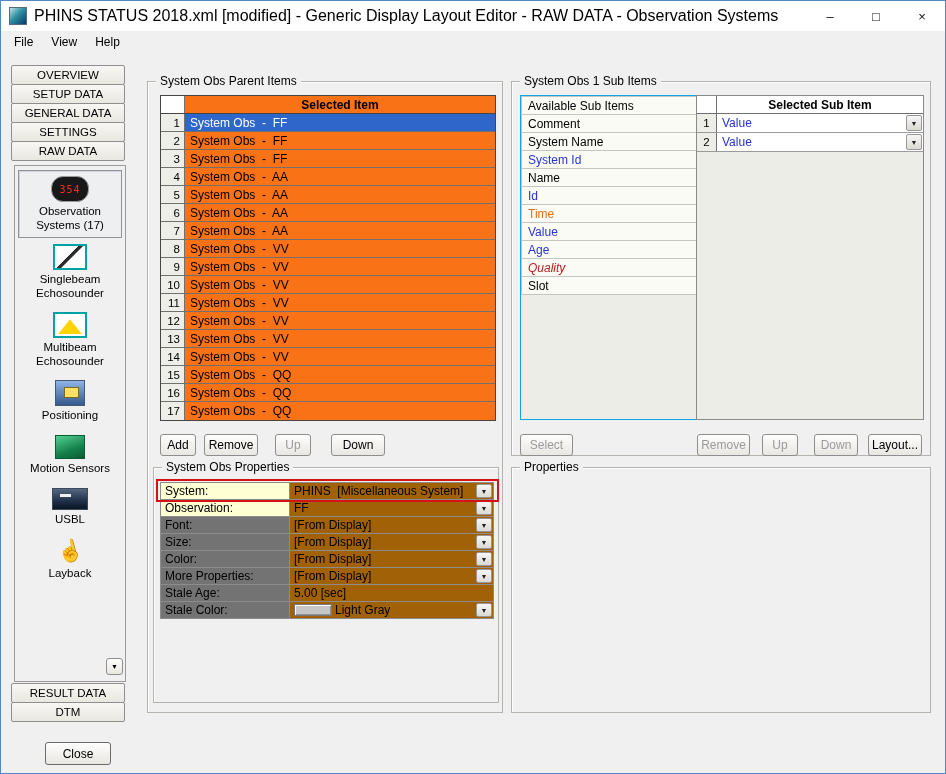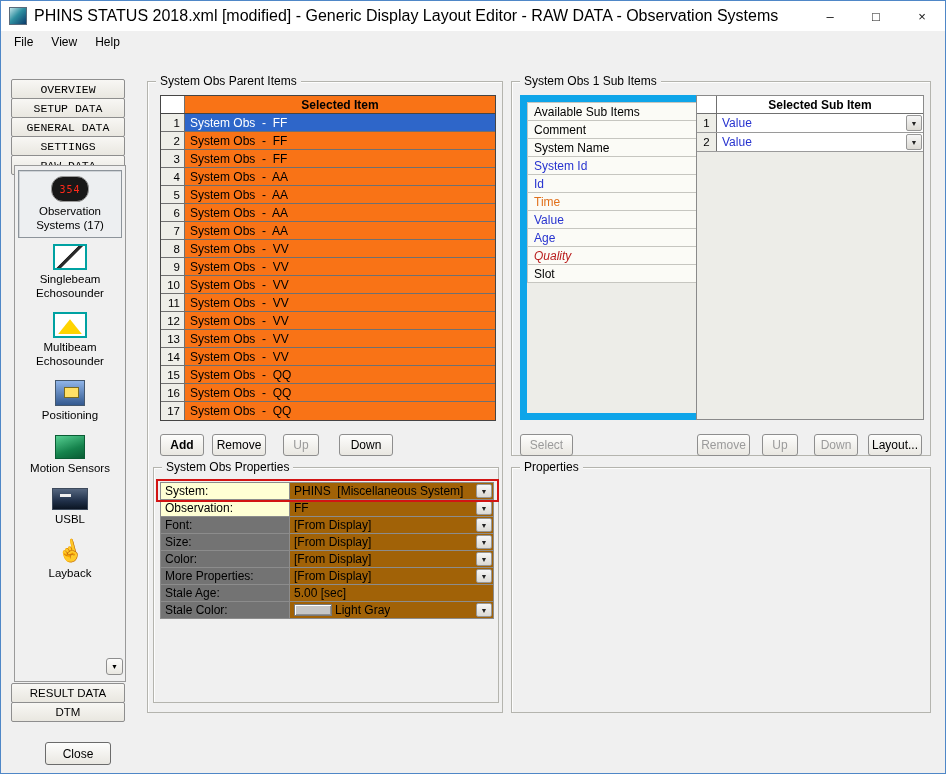--- a/index.html
+++ b/index.html
@@ -16,21 +16,21 @@
   
   .menubar{position:absolute;left:0;top:30px;right:0;height:22px;display:flex;align-items:center;padding-left:4px;background:#f0f0f0;}
   .menuitem{padding:3px 9px;}
 
   
   .btn{display:flex;align-items:center;justify-content:center;height:22px;background:linear-gradient(#fdfdfc,#e9e7e1);border:1px solid #8e8e8e;border-radius:3px;font-size:12px;color:#000;white-space:nowrap;}
   .btn.disabled{color:#9b9b9b;}
 
   
   .navcol{position:absolute;left:10px;width:114px;display:flex;flex-direction:column;}
-  #navtop{top:78px;font-family:Liberation Mono, monospace;}
+  #navtop{top:64px;}
   #navbottom{top:682px;}
   .navbtn{height:20px;margin-top:-1px;display:flex;align-items:center;justify-content:center;background:linear-gradient(#f8f7f4,#e9e7e0);border:1px solid #8e8e8e;border-radius:2px;font-size:11.5px;}
   .navbtn:first-child{margin-top:0;}
 
   
   .side-panel{position:absolute;left:13px;top:164px;width:112px;height:517px;border:1px solid #9a9a9a;background:#f0f0f0;display:flex;flex-direction:column;align-items:center;padding-top:4px;}
   .side-item{width:104px;display:flex;flex-direction:column;align-items:center;padding:5px 2px;border:1px solid transparent;}
   .side-item.selected{border:1px solid #8d949b;background:#edeff1;box-shadow:inset 1px 1px 0 #cfd3d7;}
   .side-label{width:92px;text-align:center;font-size:11.5px;line-height:1.18;margin-top:3px;}
   .sicon{width:38px;height:26px;position:relative;display:flex;align-items:center;justify-content:center;flex:none;}
@@ -59,39 +59,39 @@
   .ptable{position:absolute;left:12px;top:13px;width:336px;background:#f97316;border:1px solid #454545;}
   .phead{display:flex;height:18px;border-bottom:1px solid #454545;font-weight:bold;}
   .phead .plabel{justify-content:center;padding-left:0;}
   .phead .pnum{background:#fff;}
   .prow{display:flex;height:18px;border-bottom:1px solid #707070;}
   .prow:last-of-type{border-bottom:none;}
   .pnum{width:24px;flex:none;background:#eeeee8;border-right:1px solid #707070;display:flex;align-items:center;justify-content:flex-end;padding-right:4px;font-size:11.5px;}
   .plabel{flex:1;display:flex;align-items:center;padding-left:5px;white-space:pre;overflow:hidden;}
   .prow.selected .plabel{background:#2e66c9;color:#fff;}
   .pbtn-row{position:absolute;left:12px;top:352px;display:flex;}
-  .pbtn-row .btn:nth-child(1){width:44px;font-weight:bold;}
+  .pbtn-row .btn:nth-child(1){width:36px;}
   .pbtn-row .btn:nth-child(2){width:54px;margin-left:8px;}
   .pbtn-row .btn:nth-child(3){width:36px;margin-left:17px;}
   .pbtn-row .btn:nth-child(4){width:54px;margin-left:20px;}
 
   
   .props-rows{position:absolute;left:6px;top:14px;width:334px;}
   .proprow{display:flex;height:18px;margin-top:-1px;}
   .proprow:first-child{margin-top:0;}
   .proplab{width:130px;flex:none;background:#737373;border:1px solid #8c8c8c;display:flex;align-items:center;padding-left:4px;}
   .tone-yellow .proplab{background:#ffffd4;}
   .propval{flex:1;background:#a16207;border:1px solid #8c8c8c;border-left:none;display:flex;align-items:center;padding-left:4px;padding-right:12px;position:relative;}
   .propval-text{white-space:pre;overflow:hidden;}
   .dropbtn{position:absolute;right:1px;top:1px;bottom:1px;width:16px;display:flex;align-items:center;justify-content:center;font-size:7px;color:#222;background:linear-gradient(#f6f6f6,#dcdad4);border:1px solid #979797;border-radius:2px;}
   .swatch{width:38px;height:12px;flex:none;margin-right:3px;border:1px solid #777;box-shadow:inset 1px 1px 0 #fff,inset -1px -1px 0 #8f8f8f;}
   .red-rect{position:absolute;left:2px;top:11px;width:343px;height:23px;border:2px solid #d21414;pointer-events:none;z-index:5;}
 
   
-  .avail-panel{position:absolute;left:8px;top:13px;width:184px;height:325px;border:7px solid #0ea5e9;background:#ededE8;background:#ededE8;}
+  .avail-panel{position:absolute;left:8px;top:13px;width:184px;height:325px;border:1px solid #0ea5e9;background:#ededE8;background:#ededE8;}
   .avail-cell{height:19px;margin-top:-1px;background:#fbfbf6;border:1px solid #c6c6c0;display:flex;align-items:center;padding-left:6px;white-space:nowrap;overflow:hidden;}
   .avail-cell:first-child{margin-top:0;}
   .sel-panel{position:absolute;left:184px;top:13px;width:228px;height:325px;border:1px solid #8a8a8a;background:#ededE8;}
   .sel-head{display:flex;height:18px;background:#fff;border-bottom:1px solid #707070;font-weight:bold;}
   .sel-num{width:20px;flex:none;background:#eeeee8;border-right:1px solid #707070;display:flex;align-items:center;justify-content:center;font-size:11.5px;font-weight:normal;}
   .sel-head .sel-num{background:#fff;}
   .sel-title{flex:1;display:flex;align-items:center;justify-content:center;}
   .sel-row{display:flex;height:19px;background:#fff;border-bottom:1px solid #9a9a9a;}
   .sel-val{flex:1;position:relative;display:flex;align-items:center;padding-left:5px;padding-right:18px;color:#2733cf;}
   .subbtn-row{position:absolute;left:185px;top:352px;display:flex;}
@@ -339,20 +339,21 @@
   </div>
 
   <div class="group" id="g-sub">
     <span class="glabel">System Obs 1 Sub Items</span>
 
     <div class="avail-panel">
       <div class="avail-cell">Available Sub Items</div>
       <div class="avail-cell" style="color: rgb(0, 0, 0);">Comment</div>
         <div class="avail-cell" style="color: rgb(0, 0, 0);">System Name</div>
         <div class="avail-cell" style="color: rgb(39, 51, 207);">System Id</div>
+        <div class="avail-cell" style="color: rgb(0, 0, 0);">Name</div>
         <div class="avail-cell" style="color: rgb(39, 51, 207);">Id</div>
         <div class="avail-cell" style="color: rgb(224, 112, 28);">Time</div>
         <div class="avail-cell" style="color: rgb(39, 51, 207);">Value</div>
         <div class="avail-cell" style="color: rgb(39, 51, 207);">Age</div>
         <div class="avail-cell" style="color: #b91c1c; font-style: italic;">Quality</div>
         <div class="avail-cell" style="color: rgb(0, 0, 0);">Slot</div>
     </div>
 
     <div class="sel-panel">
       <div class="sel-head">

